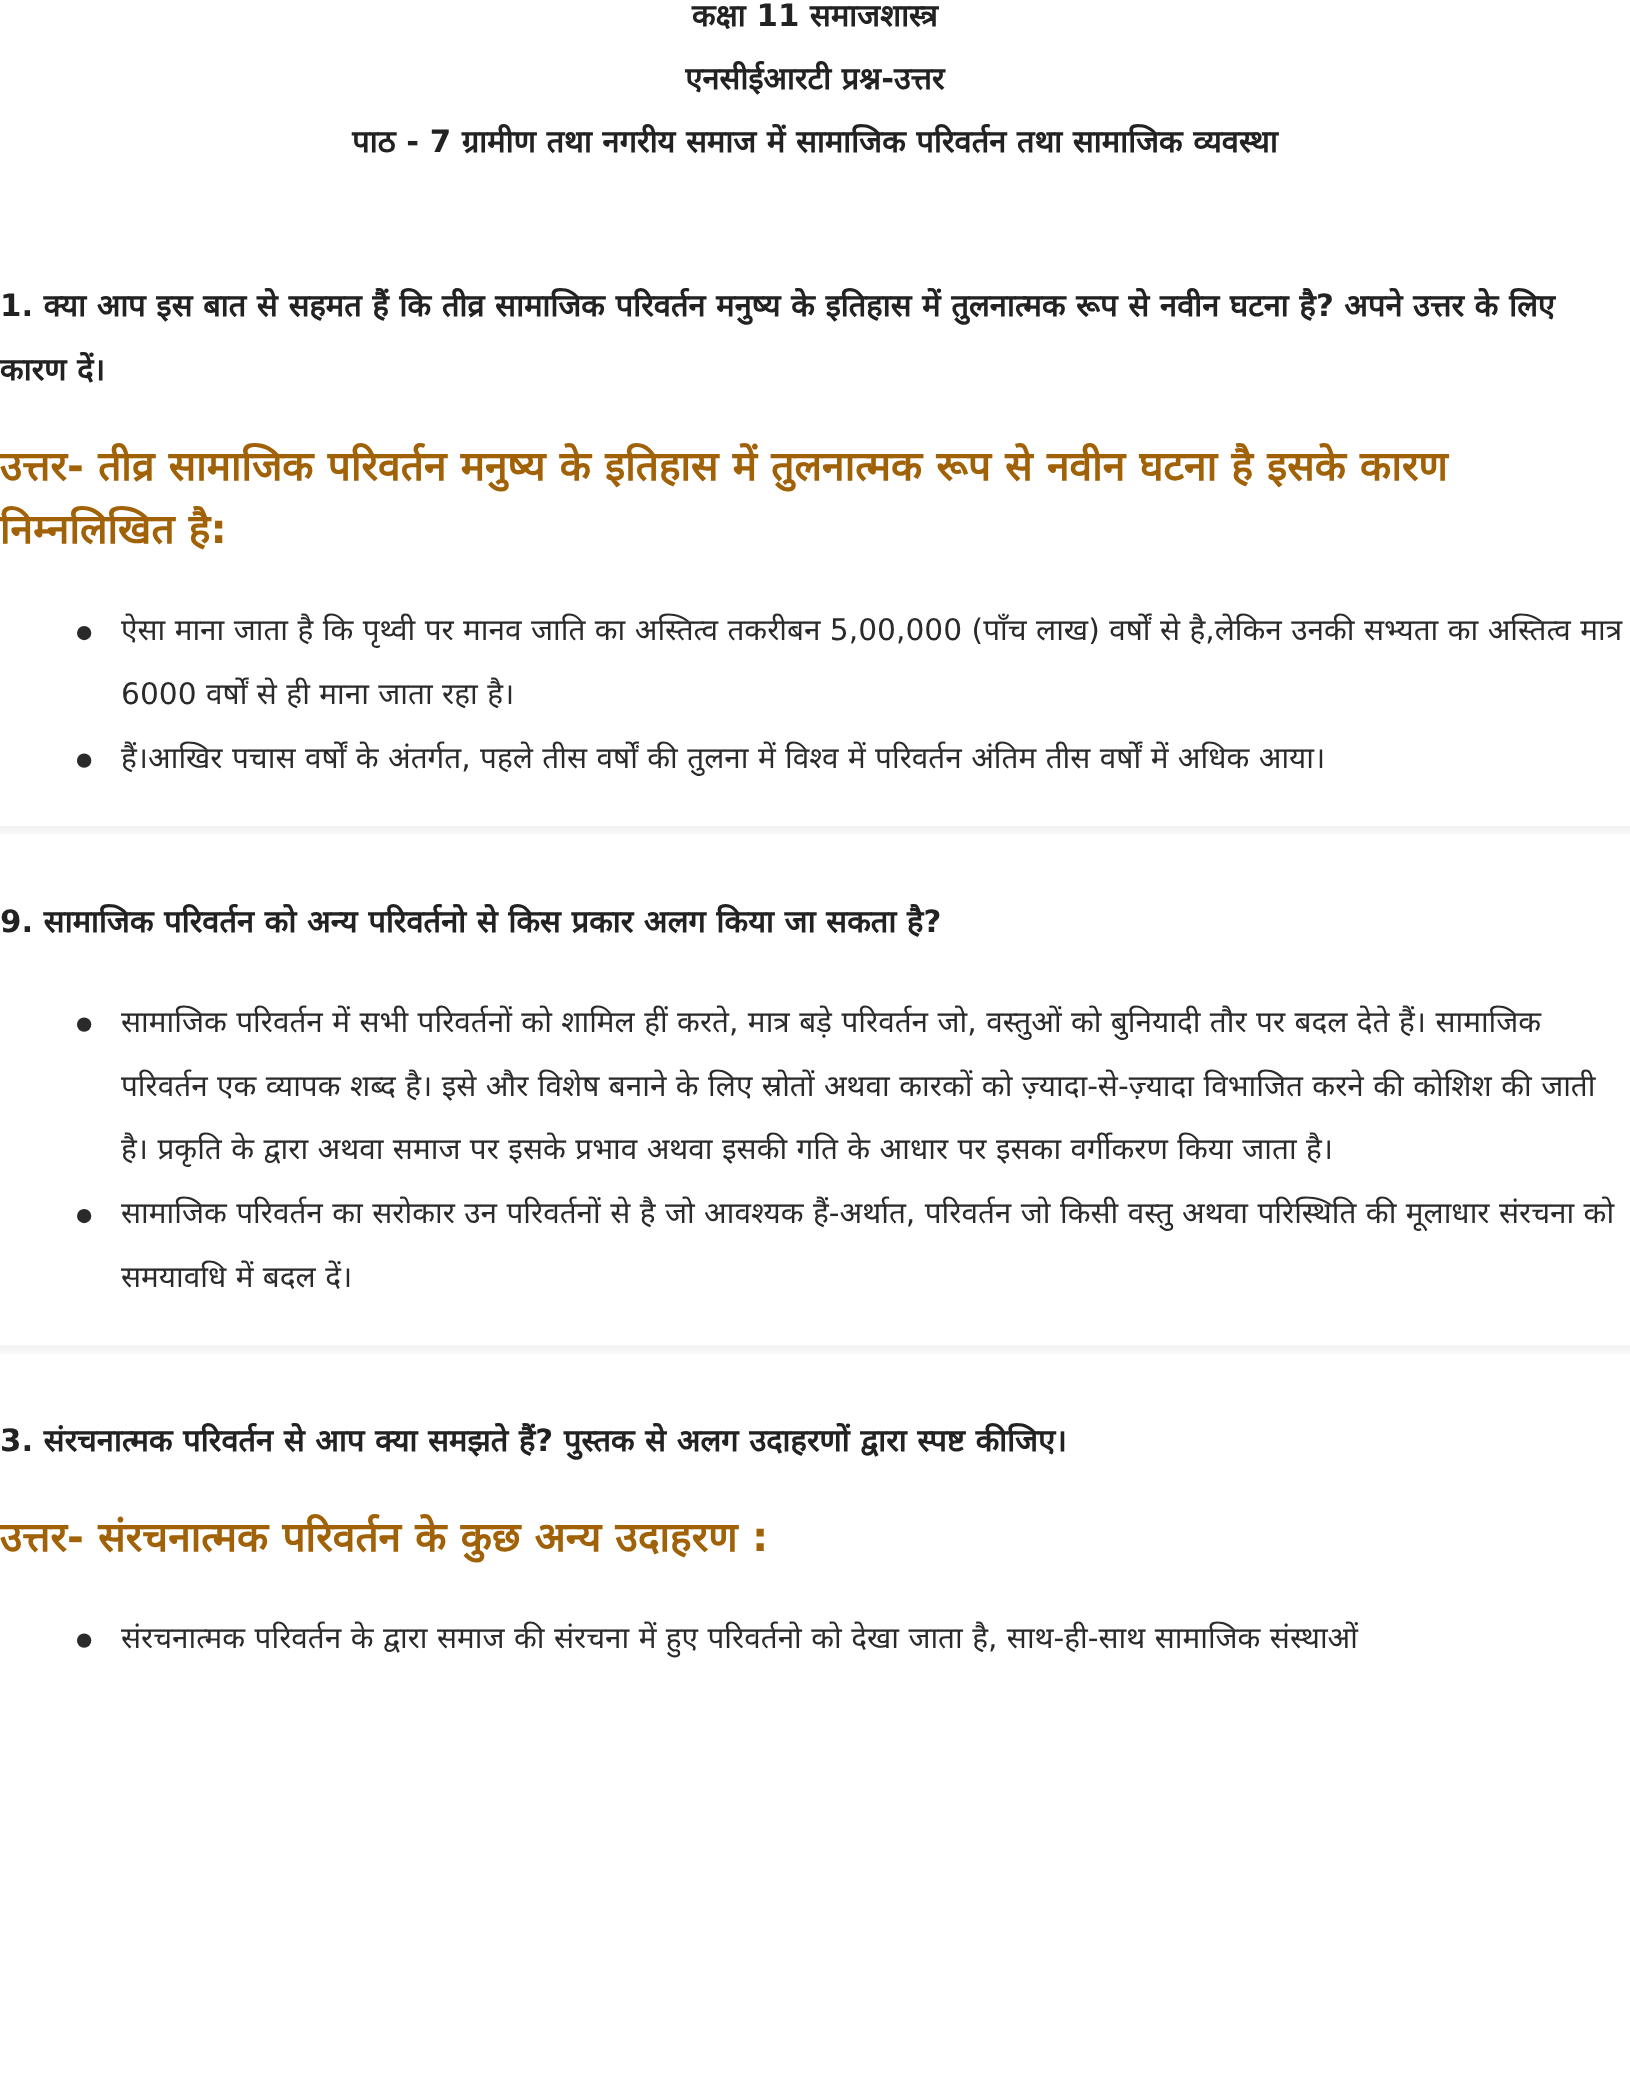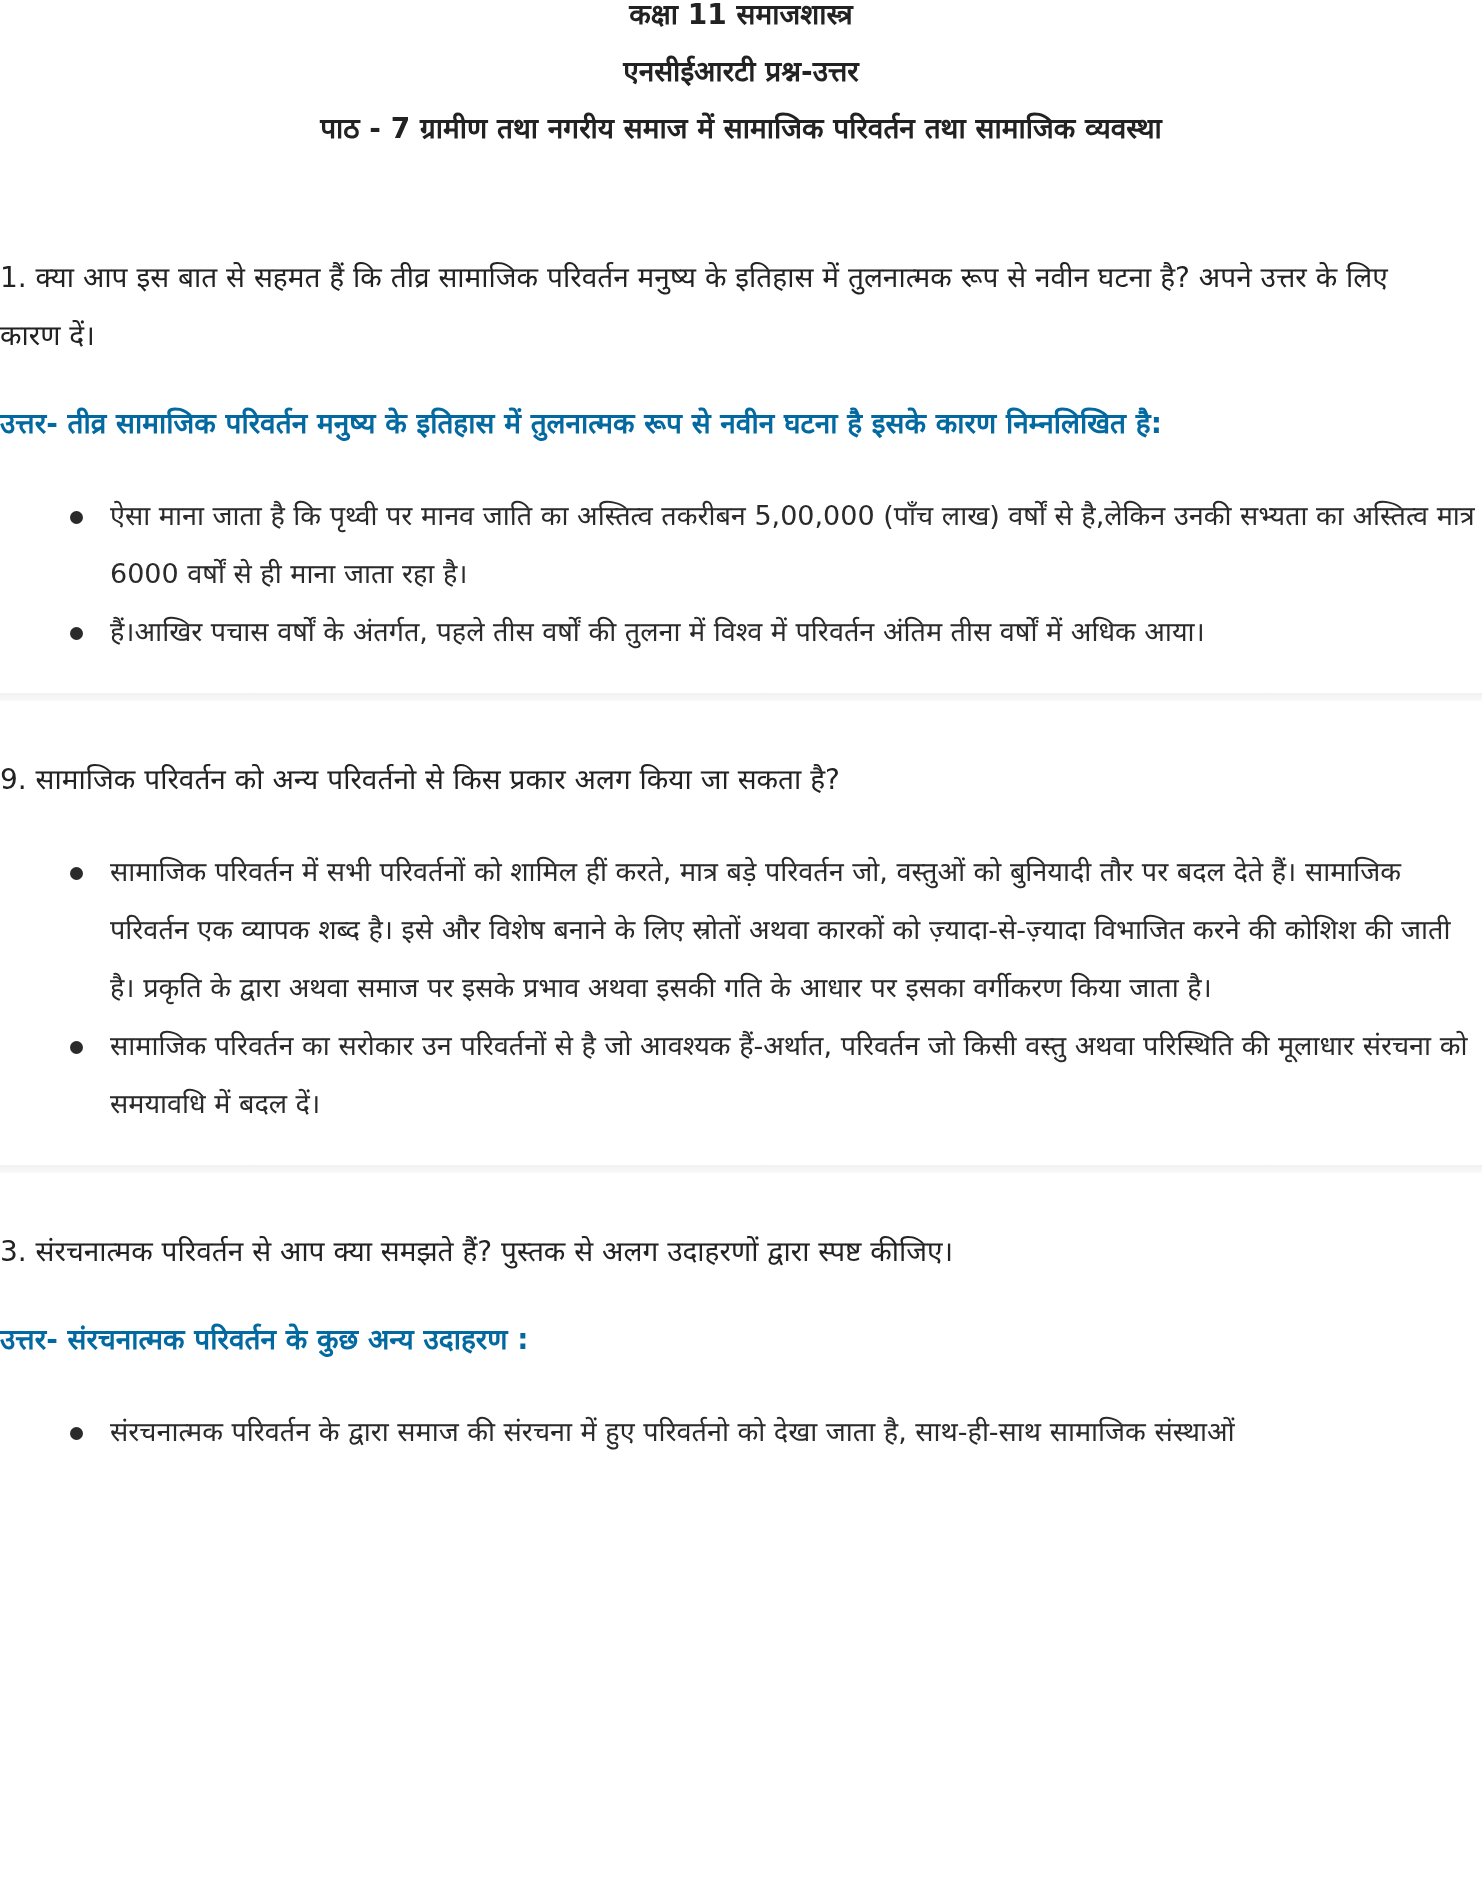--- a/index.html
+++ b/index.html
@@ -6,25 +6,25 @@
   body {
     width: 1482px; height: 1900px; overflow: hidden; position: relative;
     font-family: "DejaVu Sans", "Liberation Sans", sans-serif;
     color: #1a1a1a;
   }
   .header { text-align: center; font-weight: bold; font-size: 28px; color: #222; }
   .header .line { height: 57px; line-height: 57px; white-space: nowrap; }
   .header { padding-top: 0px; margin-top: -14px; }
   .section { padding: 0 0 0 0; }
   .question {
-    font-weight: normal; font-size: 28px; line-height: 58px; color: #222;
+    font-weight: bold; font-size: 28px; line-height: 58px; color: #222;
     margin: 0; padding-right: 30px;
   }
   .answer-intro {
-    font-weight: bold; font-size: 28px; line-height: 58px; color: #0369a1;
+    font-weight: bold; font-size: 37px; line-height: 58px; color: #a16207;
     margin: 30px 0 0 0;
   }
   ul.points {
     list-style: none; margin: 34px 0 0 0; padding: 0 0 0 110px;
   }
   ul.points li {
     position: relative; font-size: 27px; line-height: 58px; color: #2a2a2a;
   }
   ul.points li::before {
     content: ""; position: absolute; left: -40px; top: 24px;

